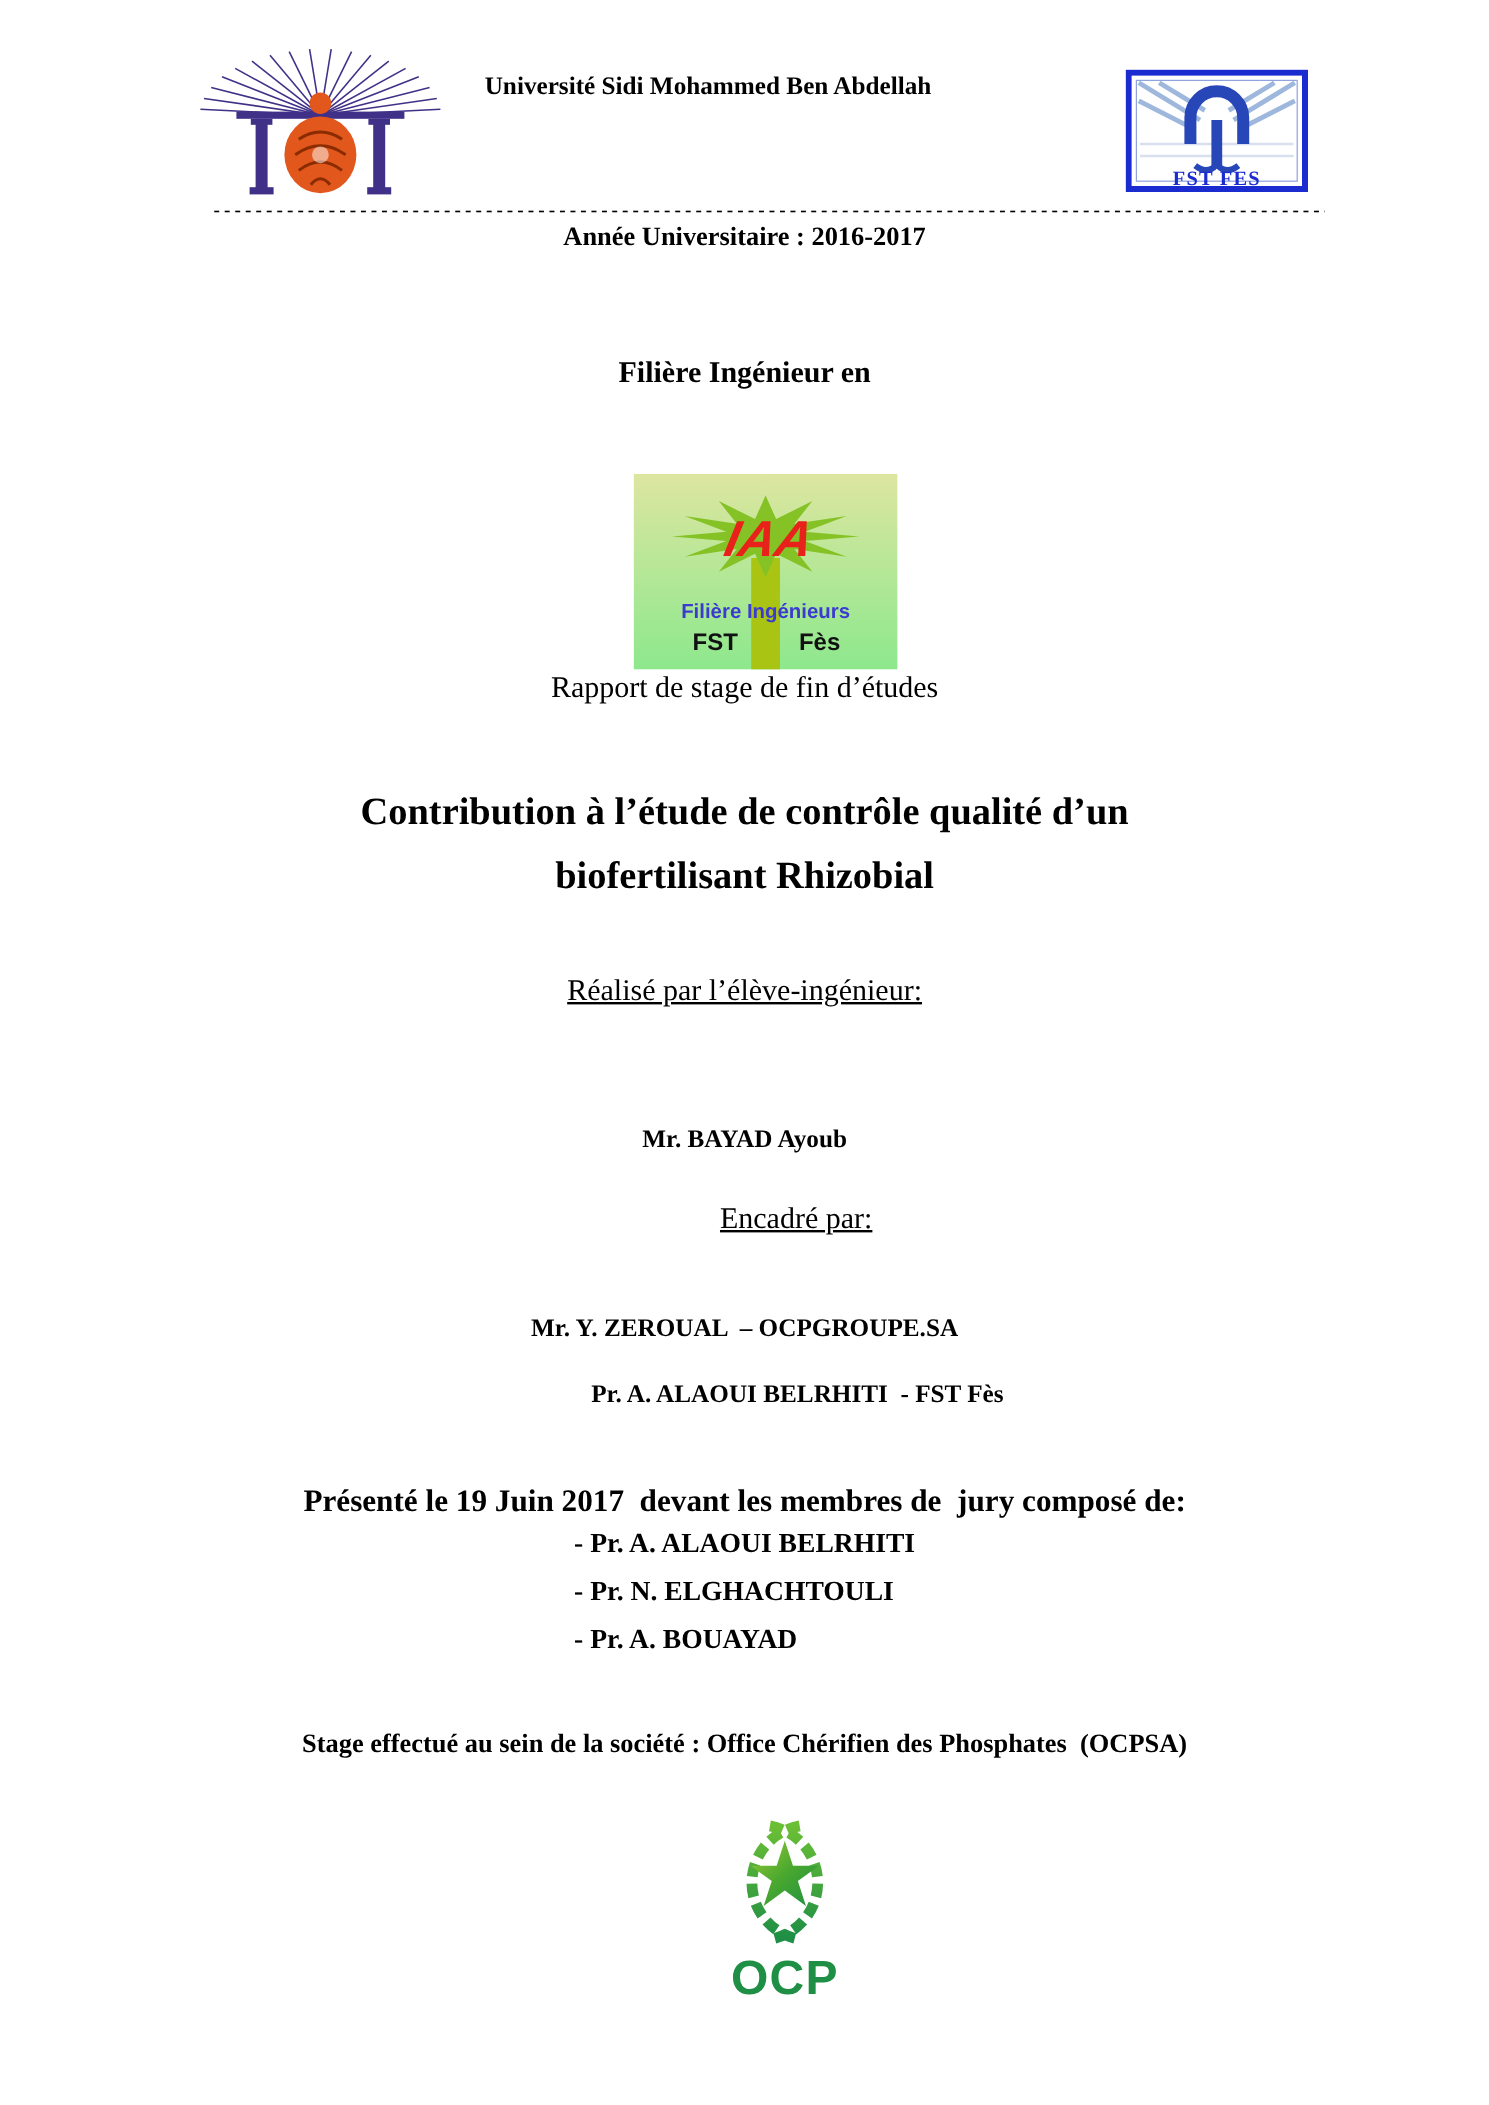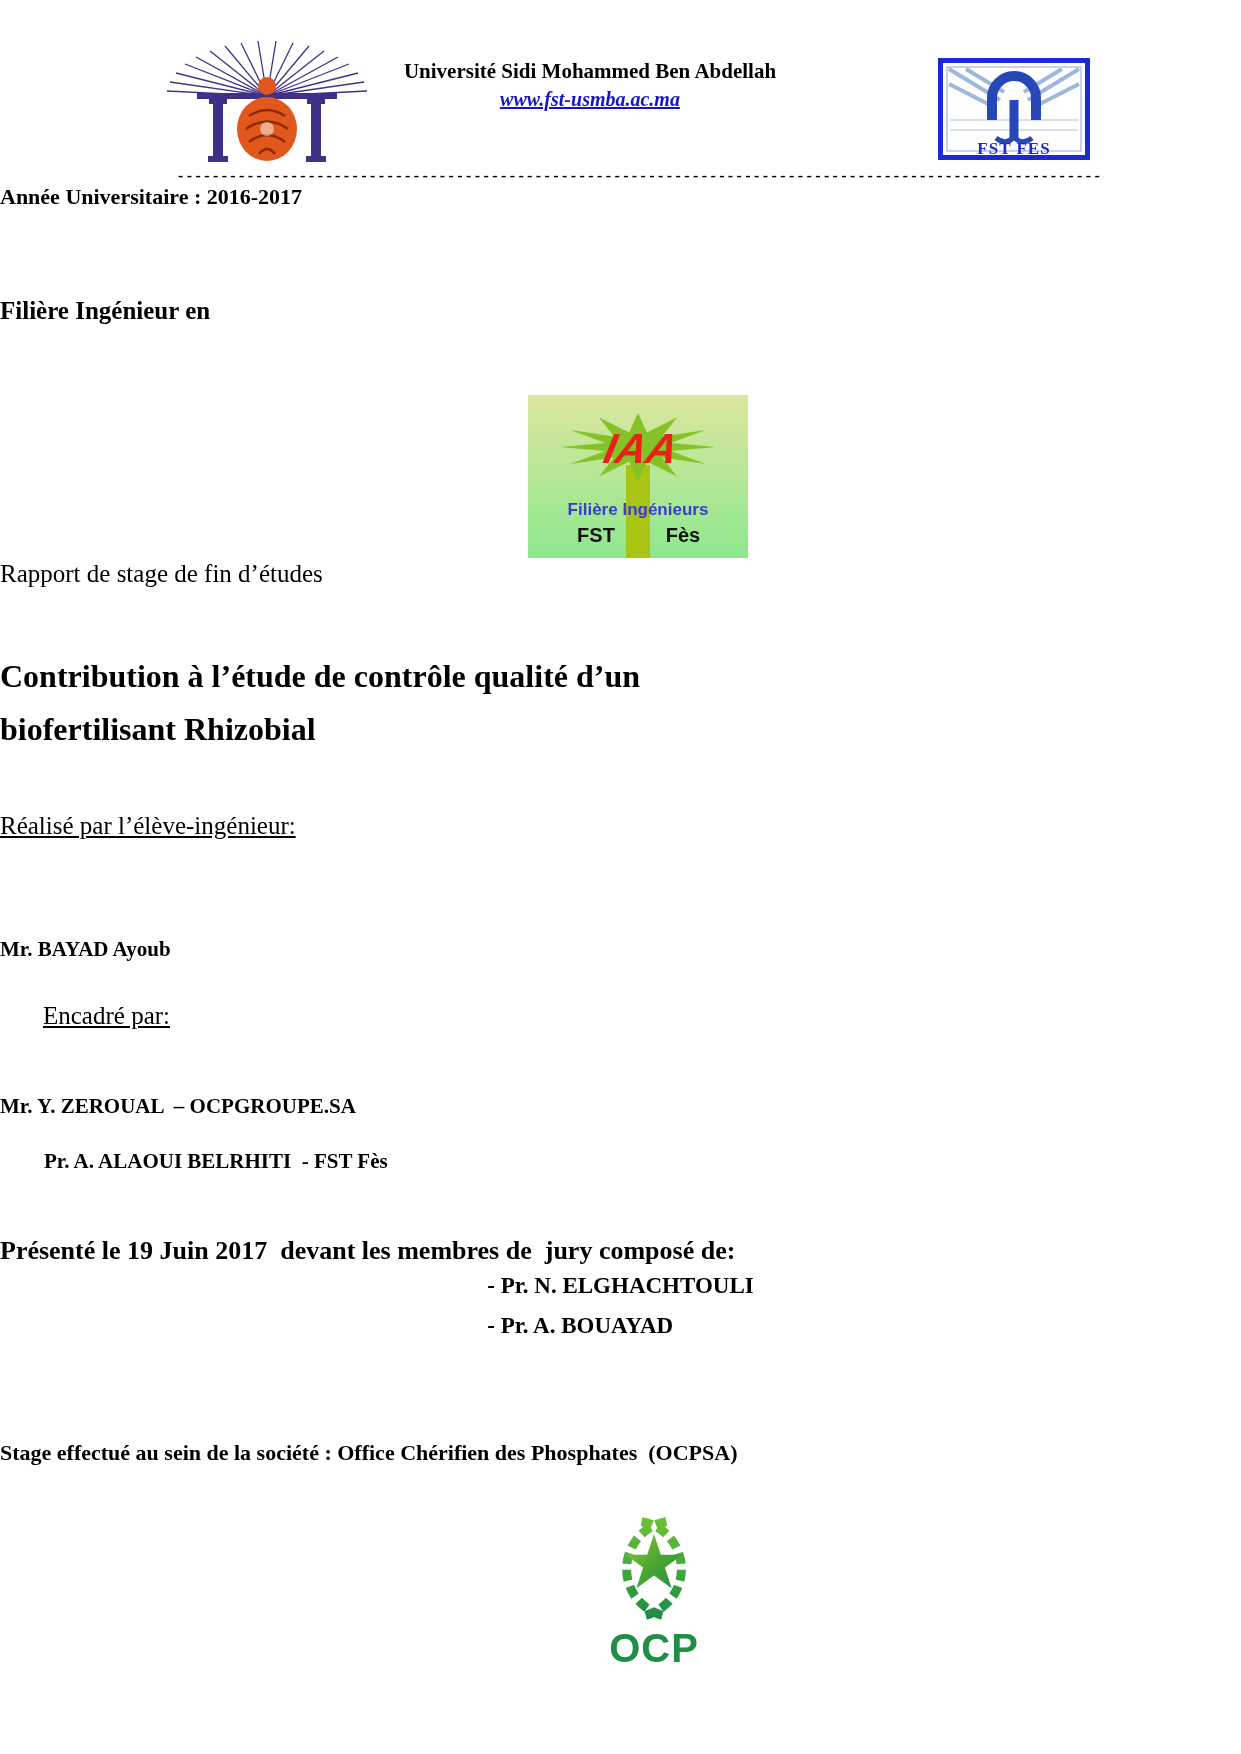--- a/index.html
+++ b/index.html
@@ -5,21 +5,21 @@
   html, body { margin:0; padding:0; }
   body {
     width:1241px; height:1754px;
     background:#ffffff;
     font-family:"Liberation Serif", serif;
     color:#000;
     position:relative;
     overflow:hidden;
   }
   .abs { position:absolute; }
-  .centerline { position:absolute; left:0; width:1241px; text-align:left; }
+  .centerline { position:absolute; left:0; width:1241px; text-align:center; }
 
   
   .emblem   { left:163px; top:36px; width:208px; height:130px; }
   .header-center { left:290px; top:57px; width:600px; text-align:center;
                    font-weight:bold; font-size:21px; line-height:28px; }
   .website  { color:#1414c8; font-style:italic; font-weight:bold;
               text-decoration:underline; font-size:20px; cursor:pointer; }
   .fst-logo { left:938px; top:58px; width:152px; height:102px; }
 
   .dashes { left:178px; top:167px; width:926px; font-weight:bold; font-size:16px;
@@ -86,21 +86,20 @@
   <g>
     <circle cx="104" cy="50" r="9" fill="#e2571b"></circle>
     <ellipse cx="104" cy="93" rx="30" ry="32" fill="#e2571b"></ellipse>
     <path d="M86,80 Q104,68 122,80 M83,93 Q104,78 125,93 M86,106 Q104,92 122,106 M96,118 Q104,108 112,118" stroke="#8a2b00" stroke-width="2.5" fill="none"></path>
     <circle cx="104" cy="93" r="7" fill="#ffffff" opacity="0.5"></circle>
   </g>
 </svg>
 
 <div class="abs header-center">
   <div>Université Sidi Mohammed Ben Abdellah</div>
-  <div><a class="website">www.fst-usmba.ac.ma</a></div>
 </div>
 
 <svg class="abs fst-logo" viewBox="0 0 152 102" xmlns="http://www.w3.org/2000/svg">
   <rect x="2.5" y="2.5" width="147" height="97" fill="#ffffff" stroke="#1a2bd0" stroke-width="5"></rect>
   <rect x="9" y="9" width="134" height="84" fill="#ffffff" stroke="#8fa3dc" stroke-width="1"></rect>
   <g stroke="#9db7dd" stroke-width="4">
     <line x1="11" y1="11" x2="62" y2="42"></line>
       <line x1="11" y1="26" x2="58" y2="50"></line>
     <line x1="28" y1="11" x2="66" y2="34"></line>
       <line x1="141" y1="11" x2="90" y2="42"></line>
@@ -159,20 +158,21 @@
 
 <div class="centerline encadre">
   <span class="underlined">Encadré par:</span>
 </div>
 <div class="centerline sup1">Mr. Y. ZEROUAL &nbsp;– OCPGROUPE.SA</div>
 <div class="centerline sup2">Pr. A. ALAOUI BELRHITI &nbsp;- FST Fès</div>
 
 <div class="centerline presente">Présenté le 19 Juin 2017 &nbsp;devant les membres de &nbsp;jury composé de:</div>
 <div class="abs jury">
   <div class="jury-inner">
+    <div>- Pr. A. ALAOUI BELRHITI</div>
     <div>- Pr. N. ELGHACHTOULI</div>
     <div>- Pr. A. BOUAYAD</div>
   </div>
 </div>
 
 <div class="centerline stage">Stage effectué au sein de la société : Office Chérifien des Phosphates &nbsp;(OCPSA)</div>
 
 <svg class="abs ocp-logo" viewBox="0 0 136 172" xmlns="http://www.w3.org/2000/svg">
   <defs>
     <linearGradient id="ocpWreath" x1="0" y1="0" x2="0" y2="1">

